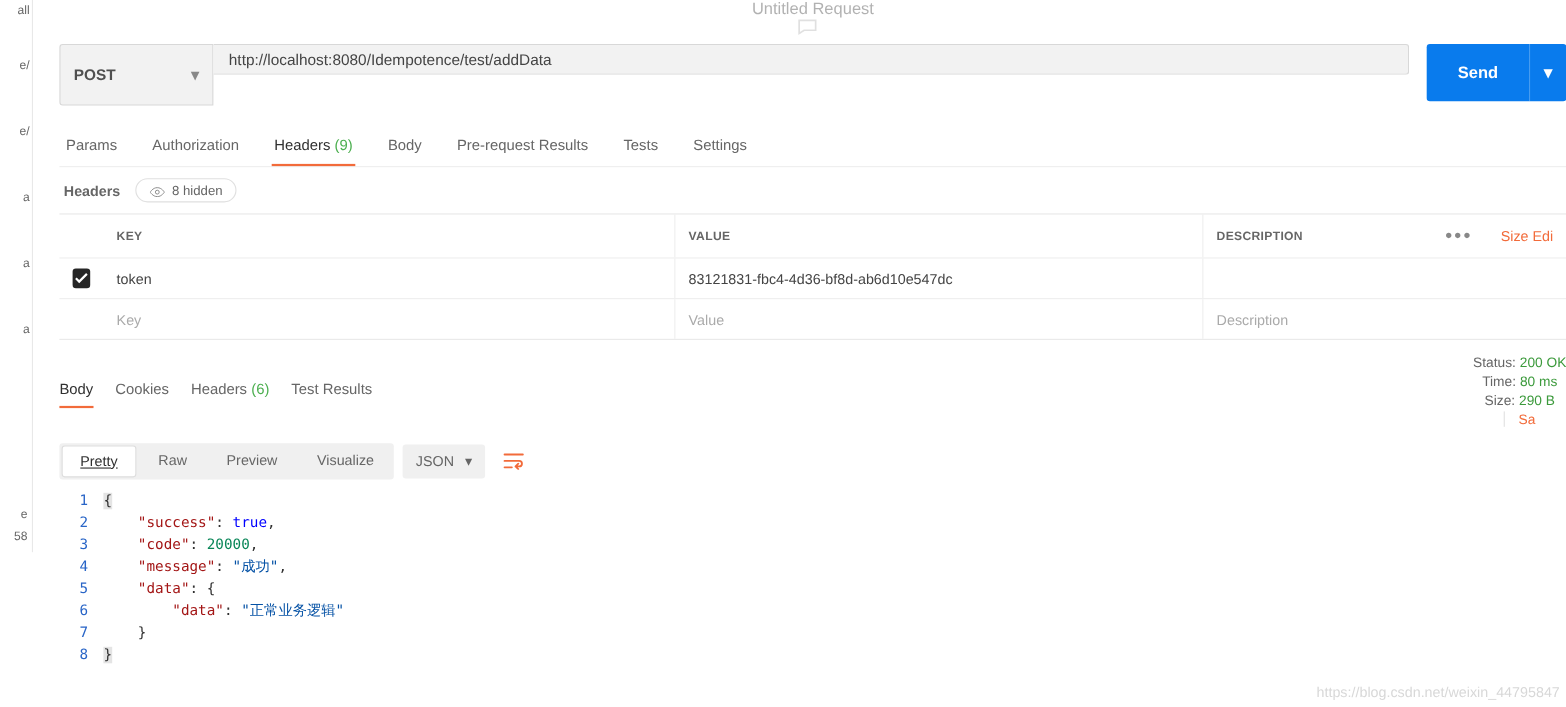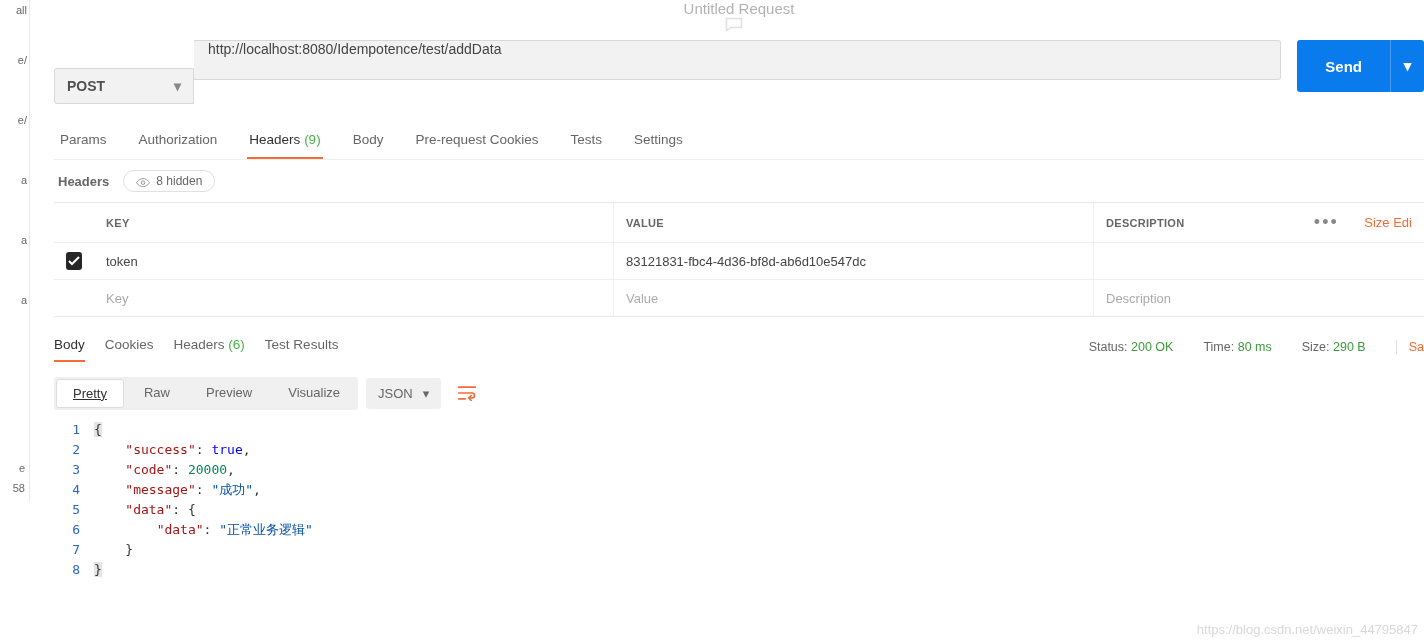--- a/index.html
+++ b/index.html
@@ -5,23 +5,23 @@
 * { box-sizing: border-box; margin: 0; padding: 0; }
 body { font-family: -apple-system, BlinkMacSystemFont, "Segoe UI", Arial, sans-serif; font-size: 13px; color: #303030; background: #fff; width: 1424px; height: 643px; overflow: hidden; position: relative; }
 .left-strip { position: absolute; left: 0; top: 0; width: 30px; height: 502px; border-right: 1px solid #e8e8e8; background: #fff; }
 .left-strip .item { font-size: 11px; color: #666; padding: 4px 2px; text-align: right; overflow: hidden; white-space: nowrap; }
 .left-strip .bottom { position: absolute; bottom: 4px; left: 0; right: 2px; }
 .main { position: absolute; left: 30px; top: 0; right: 0; height: 643px; padding-left: 24px; }
 .title-row { display: flex; align-items: center; height: 28px; opacity: .5; color: #666; font-size: 15px; flex-direction: column; }
 .title-row .title { flex: 1; }
 .comment-icon { width: 18px; height: 16px; margin-right: 10px; opacity: .6; }
 .url-row { display: flex; gap: 10px; margin-top: 12px; margin-right: 0; }
-.method-select { width: 140px; height: 36px; background: #f2f2f2; border: 1px solid #d8d8d8; border-radius: 3px 0 0 3px; display: flex; align-items: center; padding: 0 12px; font-size: 14px; font-weight: 600; color: #505050; cursor: pointer; margin-top: 28px; }
+.method-select { width: 140px; height: 56px; background: #f2f2f2; border: 1px solid #d8d8d8; border-radius: 3px 0 0 3px; display: flex; align-items: center; padding: 0 12px; font-size: 14px; font-weight: 600; color: #505050; cursor: pointer; }
 .method-select .chev { margin-left: auto; color: #888; }
-.url-input { flex: 1; height: 40px; background: #f2f2f2; border: 1px solid #d8d8d8; border-left: none; border-radius: 0 3px 3px 0; padding: 0 14px; font-size: 14px; color: #444; display: flex; margin-left: -10px; }
+.url-input { flex: 1; height: 28px; background: #f2f2f2; border: 1px solid #d8d8d8; border-left: none; border-radius: 0 3px 3px 0; padding: 0 14px; font-size: 14px; color: #444; display: flex; align-items: center; margin-left: -10px; }
 .send-btn { height: 52px; background: #097bed; color: #fff; border: none; border-radius: 3px; display: flex; align-items: center; font-size: 15px; font-weight: 600; cursor: pointer; margin-left: 6px; }
 .send-btn .lbl { padding: 0 28px; }
 .send-btn .split { width: 34px; height: 100%; border-left: 1px solid rgba(255,255,255,.25); display: flex; align-items: center; justify-content: center; }
 .req-tabs { display: flex; gap: 28px; margin-top: 22px; border-bottom: 1px solid #eee; padding-left: 4px; }
 .req-tab { padding: 6px 2px 10px; color: #666; font-size: 13.5px; cursor: pointer; border-bottom: 2px solid transparent; }
 .req-tab.active { border-bottom-color: #f26b3a; color: #303030; }
 .req-tab .count { color: #4caf50; }
 .headers-sub { display: flex; align-items: center; gap: 14px; padding: 10px 4px; }
 .headers-sub .lbl { color: #666; font-weight: 600; font-size: 13px; }
 .hidden-pill { border: 1px solid #e0e0e0; border-radius: 14px; padding: 3px 12px; font-size: 12px; color: #666; display: flex; align-items: center; gap: 6px; cursor: pointer; }
@@ -37,21 +37,21 @@
 .hdr-cell.actions { width: 60px; justify-content: center; border-right: none; color: #888; font-size: 18px; letter-spacing: 2px; cursor: pointer; }
 .hdr-cell.bulk { color: #f26b3a; font-size: 13px; white-space: nowrap; padding-left: 8px; border-right: none; }
 .hdr-head { font-size: 11px; font-weight: 700; color: #666; letter-spacing: .3px; }
 .placeholder { color: #aaa; }
 .checkbox { width: 18px; height: 18px; background: #262626; border-radius: 3px; display: flex; align-items: center; justify-content: center; }
 .checkbox svg { width: 12px; height: 10px; }
 .resp-tabs { display: flex; align-items: center; gap: 20px; margin-top: 14px; padding-left: 0; }
 .resp-tab { padding: 6px 0 8px; color: #666; font-size: 13.5px; cursor: pointer; border-bottom: 2px solid transparent; }
 .resp-tab.active { border-bottom-color: #f26b3a; color: #303030; }
 .resp-tab .count { color: #4caf50; }
-.resp-meta { margin-left: auto; display: flex; gap: 30px; font-size: 12.5px; color: #666; align-items: center; }
+.resp-meta { margin-left: auto; display: flex; gap: 3px; font-size: 12.5px; color: #666; align-items: center; flex-direction: column; }
 .resp-meta .grn { color: #3c9a3c; }
 .resp-meta .save { color: #f26b3a; padding-left: 12px; border-left: 1px solid #e0e0e0; }
 .viewer-bar { display: flex; gap: 8px; margin-top: 14px; align-items: center; }
 .seg { display: flex; background: #f0f0f0; border-radius: 3px; overflow: hidden; }
 .seg .opt { padding: 8px 18px; font-size: 13px; color: #666; cursor: pointer; }
 .seg .opt.active { background: #fff; border: 1px solid #ddd; border-radius: 3px; margin: 2px; padding: 6px 16px; color: #303030; text-decoration: underline; }
 .fmt { display: flex; align-items: center; background: #f0f0f0; border-radius: 3px; padding: 8px 12px; gap: 10px; cursor: pointer; font-size: 13px; color: #666; }
 .wrap-btn { width: 36px; height: 34px; display: flex; align-items: center; justify-content: center; cursor: pointer; border-radius: 3px; }
 .wrap-btn svg { width: 20px; height: 16px; }
 .code { font-family: Consolas, Monaco, monospace; font-size: 13px; margin-top: 10px; line-height: 20px; }
@@ -115,21 +115,21 @@
   </div>
 
   <div class="req-tabs">
     <div class="req-tab">Params</div>
     <div class="req-tab">Authorization</div>
     <div class="req-tab active">
       <span>Headers</span>
       <span class="count">(9)</span>
     </div>
     <div class="req-tab">Body</div>
-    <div class="req-tab">Pre-request Cookies</div>
+    <div class="req-tab">Pre-request Results</div>
     <div class="req-tab">Tests</div>
     <div class="req-tab">Settings</div>
   </div>
 
   <div class="headers-sub">
     <span class="lbl">Headers</span>
     <span class="hidden-pill">
       <span class="eye">
         <svg viewBox="0 0 24 16">
             <path d="M1 8s4-7 11-7 11 7 11 7-4 7-11 7S1 8 1 8z" fill="none" stroke="#888" stroke-width="1.5"></path>

